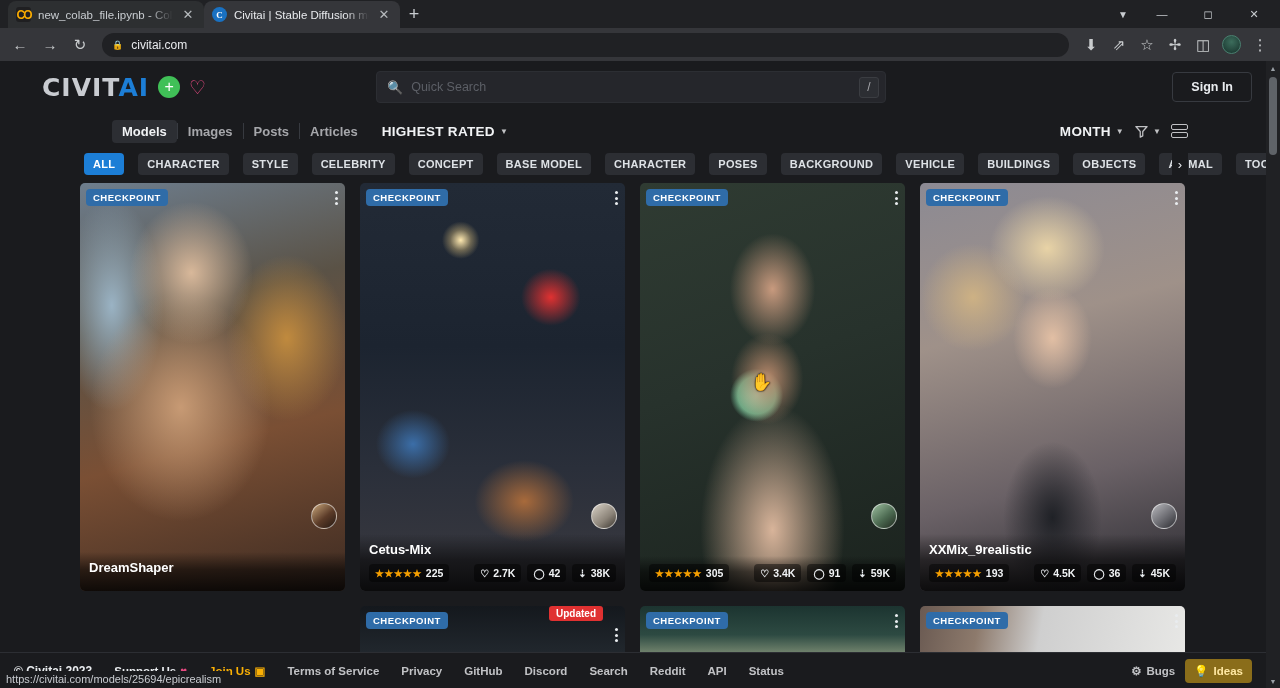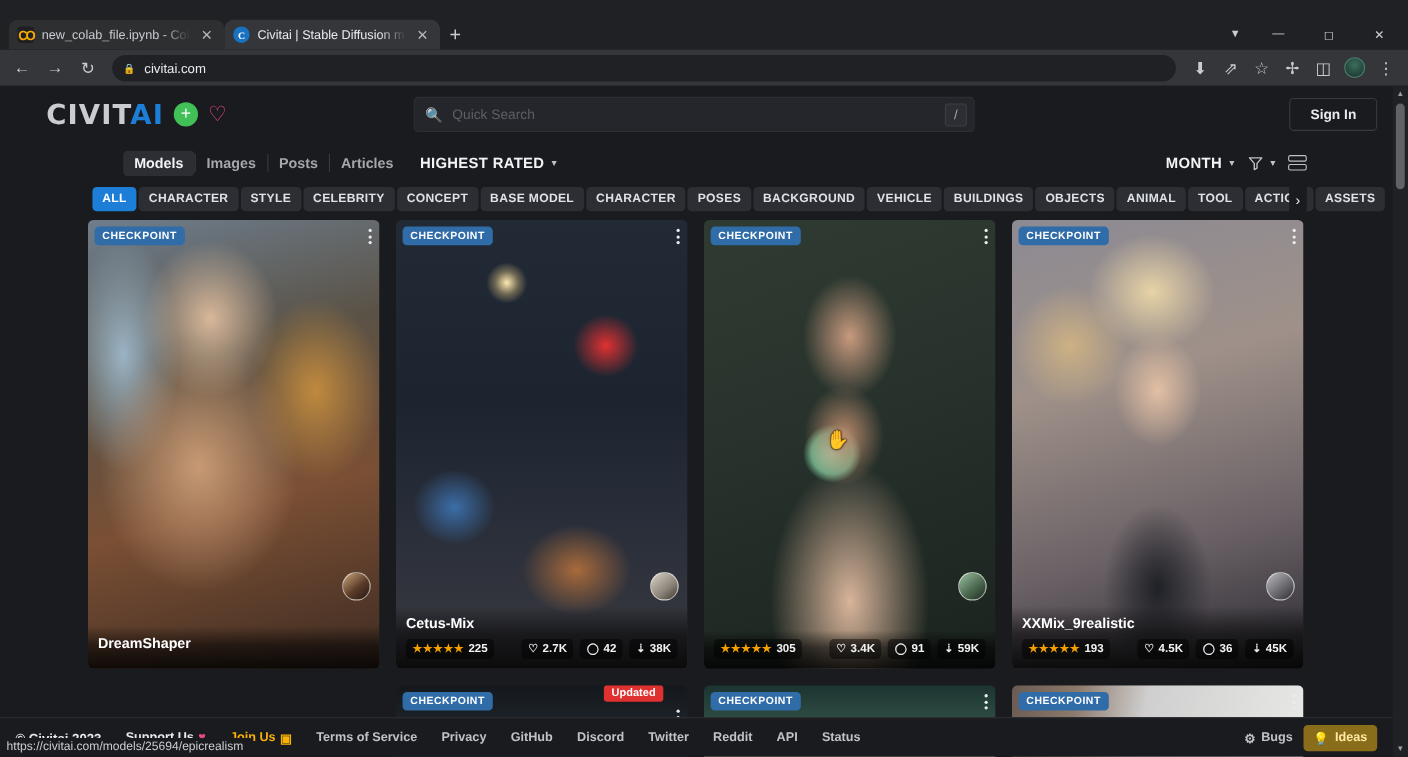--- a/index.html
+++ b/index.html
@@ -7,21 +7,21 @@
     width: 1280px; height: 688px;
     overflow: hidden;
     font-family: "Liberation Sans", sans-serif;
     background: #202124;
   }
 
   
   .browser { width: 1280px; height: 688px; position: relative; display: flex; flex-direction: column; }
 
   .tabstrip {
-    height: 45px; background: #202124;
+    height: 28px; background: #202124;
     display: flex; align-items: flex-end; padding-left: 8px; position: relative;
   }
   .tab {
     height: 27px; width: 196px; display: flex; align-items: center;
     border-radius: 8px 8px 0 0; padding: 0 8px; gap: 7px;
     font-size: 11.5px; color: #c8ccd0; position: relative;
   }
   .tab.inactive { background: #2d2f31; }
   .tab.active { background: #35363a; color: #e8eaed; }
   .tab-fav { width: 15px; height: 15px; border-radius: 3px; flex: 0 0 15px;
@@ -103,21 +103,21 @@
   .navsep { width: 1px; height: 16px; background: #373a40; }
   .sortsel { display: flex; align-items: center; gap: 5px; margin-left: 14px;
              font-size: 13.5px; font-weight: 700; color: #f1f3f5; letter-spacing: .3px; }
   .caret { font-size: 8px; color: #c1c2c5; }
   .nav-right { position: absolute; right: 78px; display: flex; align-items: center; gap: 10px; }
   .period { font-size: 13.5px; font-weight: 700; color: #f1f3f5; letter-spacing: .3px; }
   .filter-ic { display: flex; align-items: center; gap: 4px; }
   .viewtoggle { display: flex; flex-direction: column; gap: 2px; }
   .viewtoggle span { display: block; width: 17px; height: 6px; border: 1.5px solid #c1c2c5; border-radius: 2px; }
 
-  .chiprow { height: 30px; display: flex; align-items: center; gap: 2px;
+  .chiprow { height: 30px; display: flex; align-items: center; gap: 14px;
              padding-left: 84px; padding-right: 80px; position: relative; overflow: hidden; }
   .chip { height: 22px; padding: 0 9px; border-radius: 4px; background: #2c2e33;
           color: #dee2e6; font-size: 11px; font-weight: 700; letter-spacing: .3px;
           display: flex; align-items: center; white-space: nowrap; }
   .chip.active { background: #1c7ed6; color: #fff; }
   .chip-arrow { position: absolute; right: 78px; width: 16px; height: 22px;
                 display: flex; align-items: center; justify-content: center;
                 color: #e9ecef; font-size: 13px; background: #1a1b1e; }
 
   
@@ -478,21 +478,21 @@
           <span style="color:#e64980">♥</span>
         </div>
         <div class="flink join">
           <span>Join Us</span>
           <span style="color:#fab005">▣</span>
         </div>
         <div class="flink">Terms of Service</div>
         <div class="flink">Privacy</div>
         <div class="flink">GitHub</div>
         <div class="flink">Discord</div>
-        <div class="flink">Twitter</div>
+        <div class="flink">Search</div>
         <div class="flink">Reddit</div>
         <div class="flink">API</div>
         <div class="flink">Status</div>
         <div class="footer-right">
           <div class="bugs">
             <span>⚙</span>
             <span>Bugs</span>
           </div>
           <div class="ideas">
             <span>💡</span>

